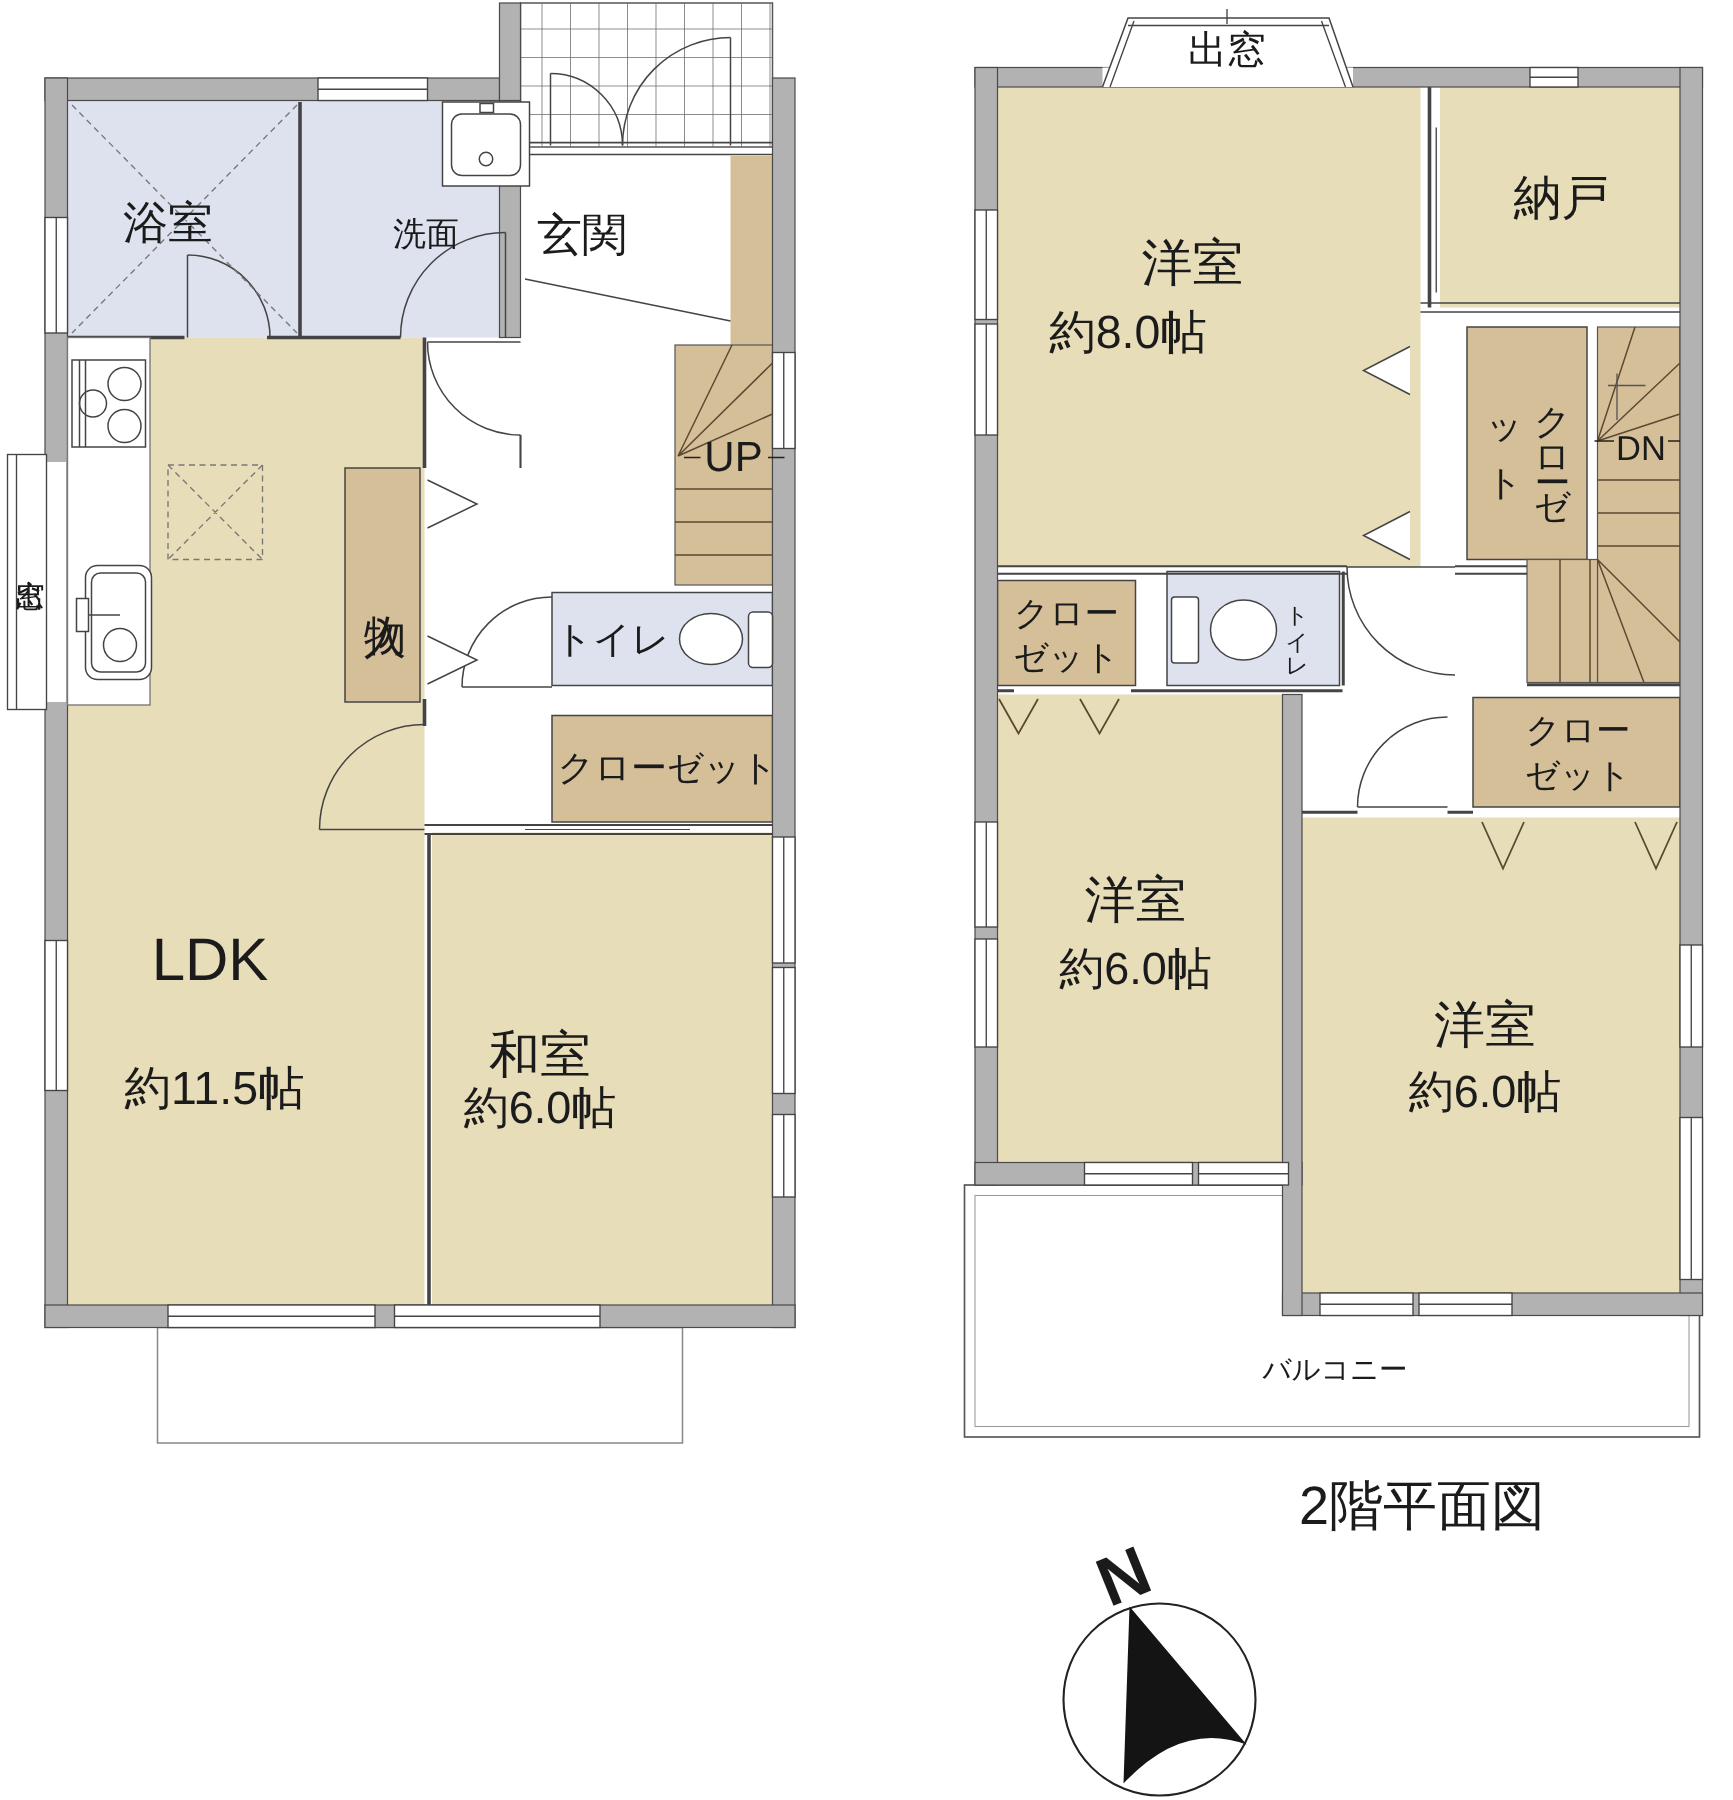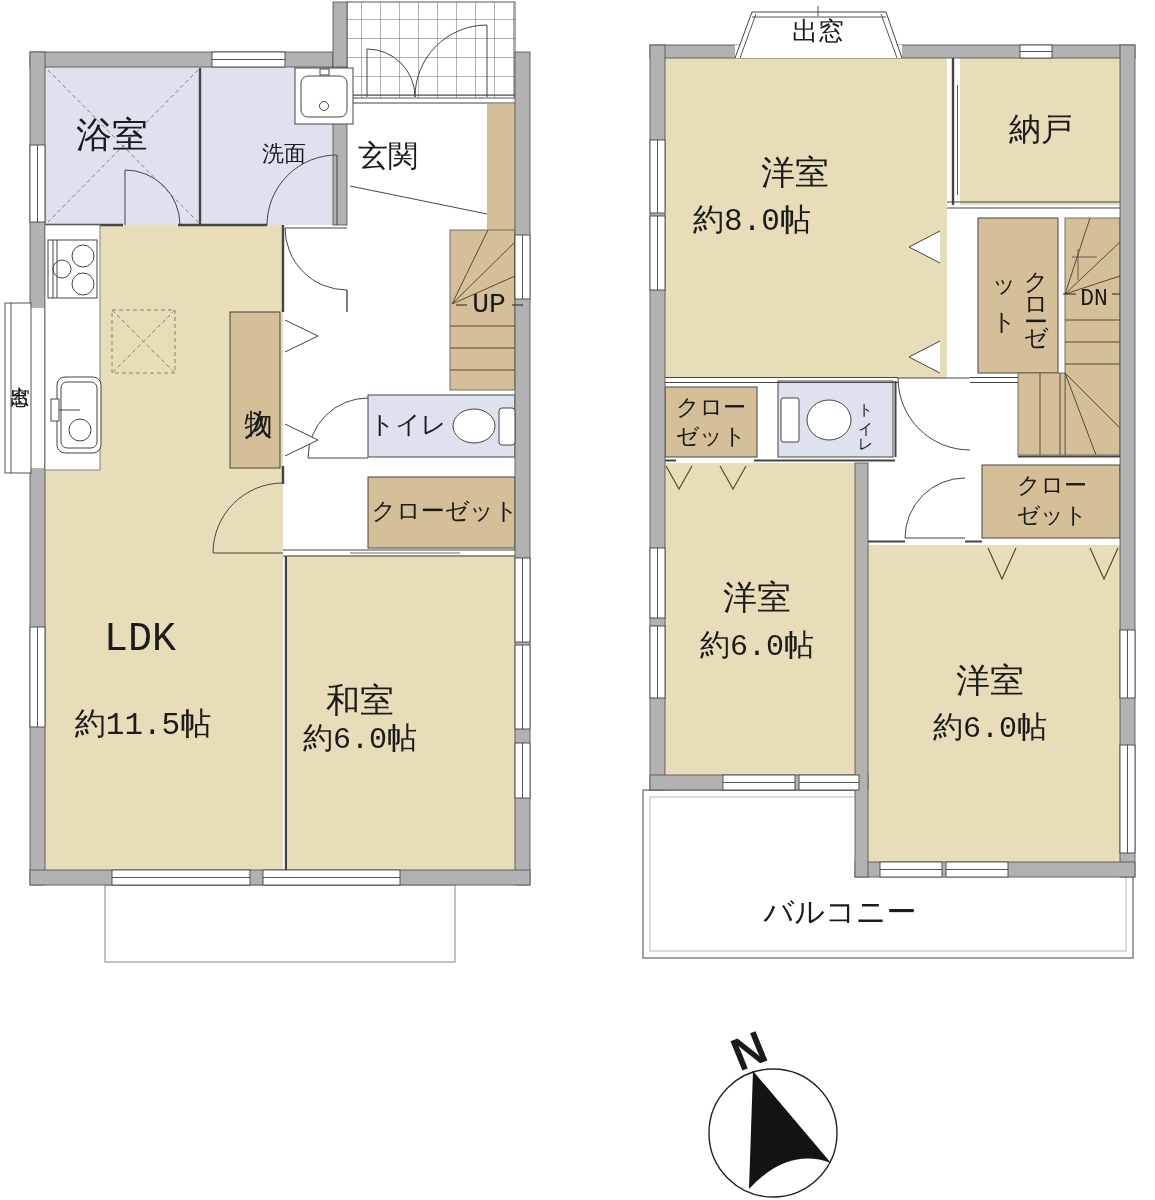--- a/index.html
+++ b/index.html
@@ -1,20 +1,20 @@
 <!DOCTYPE html>
 <html><head>
 <meta charset="utf-8">
 <style>
   html,body{margin:0;padding:0;background:#fff;}
   #canvas{position:relative;width:1155px;height:1200px;background:#fff;overflow:hidden;
           font-family:"Liberation Serif","DejaVu Serif",serif;}
   #plan-svg{position:absolute;left:0;top:0;}
   .lbl{position:absolute;transform:translate(-50%,-50%);color:#1b1b1b;white-space:nowrap;
-       font-family:Liberation Mono, monospace;line-height:1.15;text-align:center;}
+       font-family:Liberation Sans, sans-serif;line-height:1.15;text-align:center;}
   .v{writing-mode:vertical-rl;white-space:normal;}
   .n-mark{font-family:"Liberation Sans","DejaVu Sans",sans-serif;font-weight:bold;
           transform:translate(-50%,-50%) rotate(-22deg);}
 </style>
 </head>
 <body>
 
 <div id="canvas">
 
 <svg id="plan-svg" width="1155" height="1200" viewBox="0 0 1155 1200">
@@ -261,21 +261,21 @@
       <ellipse cx="829" cy="420" rx="22" ry="20"></ellipse>
     </g>
   </g>
 
   <g>
     <circle cx="773" cy="1133" r="64" fill="#ffffff" stroke="#222" stroke-width="1.4"></circle>
     <path d="M753,1071 L831,1163 Q788,1147 749,1189 Z" fill="#141414"></path>
   </g>
 </svg>
 
-<div class="lbl" style="left:112px;top:138px;font-size:36px">浴室</div>
+<div class="lbl" style="left:112px;top:150px;font-size:30px">浴室</div>
 <div class="lbl" style="left:284px;top:156px;font-size:22px">洗面</div>
 <div class="lbl" style="left:388px;top:158px;font-size:30px">玄関</div>
 <div class="lbl" style="left:140px;top:640px;font-size:40px">LDK</div>
 <div class="lbl" style="left:143px;top:726px;font-size:31px">約11.5帖</div>
 <div class="lbl" style="left:360px;top:704px;font-size:34px">和室</div>
 <div class="lbl" style="left:360px;top:740px;font-size:30px">約6.0帖</div>
 <div class="lbl" style="left:408px;top:427px;font-size:25px">トイレ</div>
 <div class="lbl" style="left:445px;top:513px;font-size:24px">クローゼット</div>
 <div class="lbl v" style="left:256px;top:388px;font-size:28px">物入</div>
 <div class="lbl v" style="left:19px;top:371px;font-size:20px">出窓</div>
@@ -289,17 +289,18 @@
 <div class="lbl" style="left:1094px;top:299px;font-size:23px">DN</div>
 <div class="lbl v" style="left:864px;top:419px;font-size:15px">トイレ</div>
 <div class="lbl" style="left:711px;top:409px;font-size:23px">クロー</div>
 <div class="lbl" style="left:711px;top:438px;font-size:23px">ゼット</div>
 <div class="lbl" style="left:1052px;top:487px;font-size:23px">クロー</div>
 <div class="lbl" style="left:1052px;top:517px;font-size:23px">ゼット</div>
 <div class="lbl" style="left:757px;top:601px;font-size:34px">洋室</div>
 <div class="lbl" style="left:757px;top:647px;font-size:30px">約6.0帖</div>
 <div class="lbl" style="left:990px;top:684px;font-size:34px">洋室</div>
 <div class="lbl" style="left:990px;top:729px;font-size:30px">約6.0帖</div>
-<div class="lbl" style="left:840px;top:914px;font-size:30px">バルコニー</div>
+<div class="lbl" style="left:890px;top:914px;font-size:19px">バルコニー</div>
+<div class="lbl" style="left:948px;top:1004px;font-size:36px">2階平面図</div>
 
 <div class="lbl n-mark" style="left:749px;top:1051px;font-size:46px">N</div>
 
 </div>
 
 </body></html>

